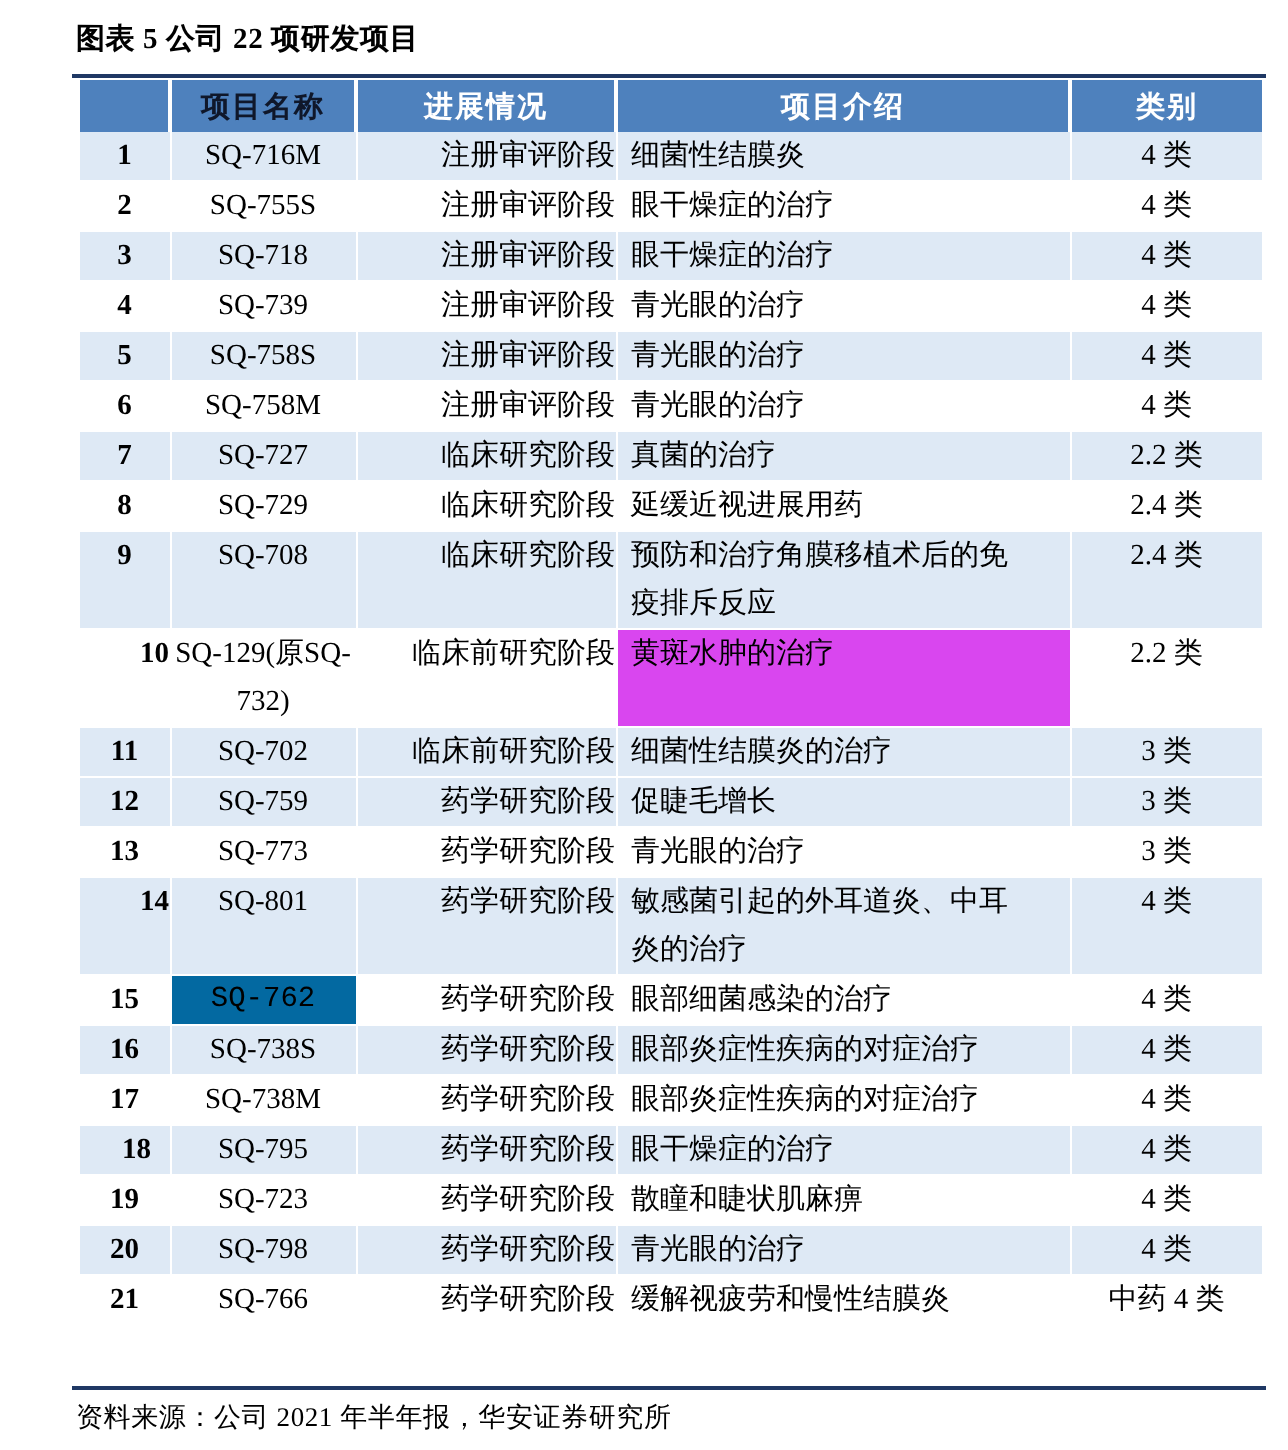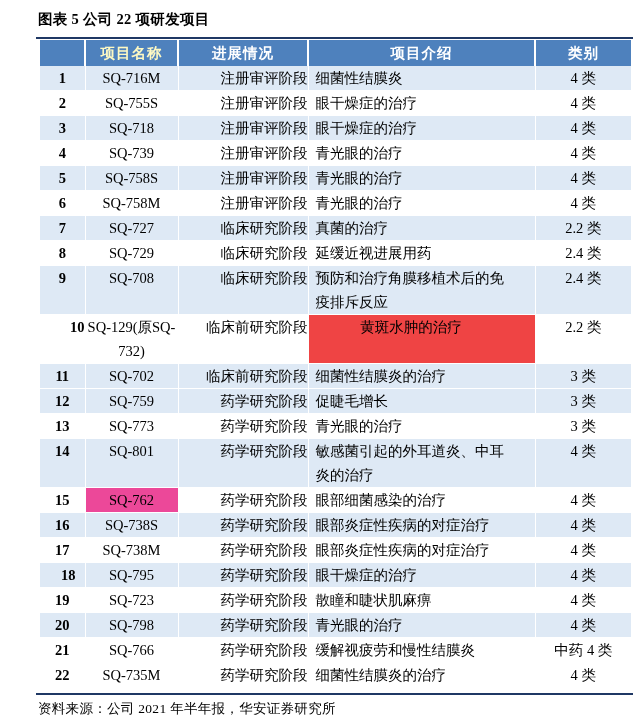--- a/index.html
+++ b/index.html
@@ -59,21 +59,21 @@
     <colgroup>
       <col class="c1">
         <col class="c2">
         <col class="c3">
         <col class="c4">
         <col class="c5">
     </colgroup>
     <thead>
       <tr>
         <th style="background: rgb(78, 129, 189); color: rgb(255, 255, 255);"></th>
-        <th style="background: rgb(78, 129, 189); color: #fef9c3;">项目名称</th>
+        <th style="background: rgb(78, 129, 189); color: #0f172a;">项目名称</th>
         <th style="background: rgb(78, 129, 189); color: #ffffff; text-align: center;">进展情况</th>
         <th style="background: rgb(78, 129, 189); color: rgb(255, 255, 255); margin-left: 16px;">项目介绍</th>
         <th style="background: rgb(78, 129, 189); color: rgb(255, 255, 255);">类别</th>
       </tr>
     </thead>
     <tbody id="table-body">
         <tr>
     <td class="c-num" style="background: rgb(222, 233, 245);">1</td>
     <td class="c-name" style="background: rgb(222, 233, 245);">SQ-716M</td>
     <td class="c-stage" style="background: rgb(222, 233, 245);">注册审评阶段</td>
@@ -133,21 +133,21 @@
     <td class="c-num" style="background: rgb(222, 233, 245);">9</td>
     <td class="c-name" style="background: rgb(222, 233, 245);">SQ-708</td>
     <td class="c-stage" style="background: rgb(222, 233, 245);">临床研究阶段</td>
     <td class="c-intro" style="background: rgb(222, 233, 245);">预防和治疗角膜移植术后的免疫排斥反应</td>
     <td class="c-cat" style="background: rgb(222, 233, 245);">2.4 类</td>
   </tr>
         <tr>
     <td class="c-num" style="background: rgb(255, 255, 255); text-align: right;">10</td>
     <td class="c-name" style="background: rgb(255, 255, 255);">SQ-129(原SQ-732)</td>
     <td class="c-stage" style="background: rgb(255, 255, 255);">临床前研究阶段</td>
-    <td class="c-intro" style="background: #ef4444; text-align: center;">黄斑水肿的治疗</td>
+    <td class="c-intro" style="background: #d946ef;">黄斑水肿的治疗</td>
     <td class="c-cat" style="background: rgb(255, 255, 255);">2.2 类</td>
   </tr>
         <tr>
     <td class="c-num" style="background: rgb(222, 233, 245);">11</td>
     <td class="c-name" style="background: rgb(222, 233, 245);">SQ-702</td>
     <td class="c-stage" style="background: rgb(222, 233, 245);">临床前研究阶段</td>
     <td class="c-intro" style="background: rgb(222, 233, 245);">细菌性结膜炎的治疗</td>
     <td class="c-cat" style="background: rgb(222, 233, 245);">3 类</td>
   </tr>
         <tr>
@@ -158,29 +158,29 @@
     <td class="c-cat" style="background: rgb(222, 233, 245);">3 类</td>
   </tr>
         <tr>
     <td class="c-num" style="background: rgb(255, 255, 255);">13</td>
     <td class="c-name" style="background: rgb(255, 255, 255);">SQ-773</td>
     <td class="c-stage" style="background: rgb(255, 255, 255);">药学研究阶段</td>
     <td class="c-intro" style="background: rgb(255, 255, 255);">青光眼的治疗</td>
     <td class="c-cat" style="background: rgb(255, 255, 255);">3 类</td>
   </tr>
         <tr>
-    <td class="c-num" style="background: rgb(222, 233, 245);">14</td>
+    <td class="c-num" style="background: rgb(222, 233, 245); text-align: right;">14</td>
     <td class="c-name" style="background: rgb(222, 233, 245);">SQ-801</td>
     <td class="c-stage" style="background: rgb(222, 233, 245);">药学研究阶段</td>
     <td class="c-intro" style="background: rgb(222, 233, 245);">敏感菌引起的外耳道炎、中耳炎的治疗</td>
     <td class="c-cat" style="background: rgb(222, 233, 245);">4 类</td>
   </tr>
         <tr>
     <td class="c-num" style="background: rgb(255, 255, 255);">15</td>
-    <td class="c-name" style="background: #ec4899;">SQ-762</td>
+    <td class="c-name" style="background: #0369a1; font-family: Liberation Mono, monospace;">SQ-762</td>
     <td class="c-stage" style="background: rgb(255, 255, 255);">药学研究阶段</td>
     <td class="c-intro" style="background: rgb(255, 255, 255);">眼部细菌感染的治疗</td>
     <td class="c-cat" style="background: rgb(255, 255, 255);">4 类</td>
   </tr>
         <tr>
     <td class="c-num" style="background: rgb(222, 233, 245);">16</td>
     <td class="c-name" style="background: rgb(222, 233, 245);">SQ-738S</td>
     <td class="c-stage" style="background: rgb(222, 233, 245);">药学研究阶段</td>
     <td class="c-intro" style="background: rgb(222, 233, 245);">眼部炎症性疾病的对症治疗</td>
     <td class="c-cat" style="background: rgb(222, 233, 245);">4 类</td>
@@ -213,27 +213,20 @@
     <td class="c-intro" style="background: rgb(222, 233, 245);">青光眼的治疗</td>
     <td class="c-cat" style="background: rgb(222, 233, 245);">4 类</td>
   </tr>
         <tr>
     <td class="c-num" style="background: rgb(255, 255, 255);">21</td>
     <td class="c-name" style="background: rgb(255, 255, 255);">SQ-766</td>
     <td class="c-stage" style="background: rgb(255, 255, 255);">药学研究阶段</td>
     <td class="c-intro" style="background: rgb(255, 255, 255);">缓解视疲劳和慢性结膜炎</td>
     <td class="c-cat" style="background: rgb(255, 255, 255);">中药 4 类</td>
   </tr>
-        <tr>
-    <td class="c-num" style="background: rgb(255, 255, 255);">22</td>
-    <td class="c-name" style="background: rgb(255, 255, 255);">SQ-735M</td>
-    <td class="c-stage" style="background: rgb(255, 255, 255);">药学研究阶段</td>
-    <td class="c-intro" style="background: rgb(255, 255, 255);">细菌性结膜炎的治疗</td>
-    <td class="c-cat" style="background: rgb(255, 255, 255);">4 类</td>
-  </tr>
       </tbody>
   </table>
 
   <div class="rule-bottom" style="background: rgb(31, 56, 100);"></div>
 
   <div class="source-note">资料来源：公司 2021 年半年报，华安证券研究所</div>
 
 </div>
 
 </body></html>

